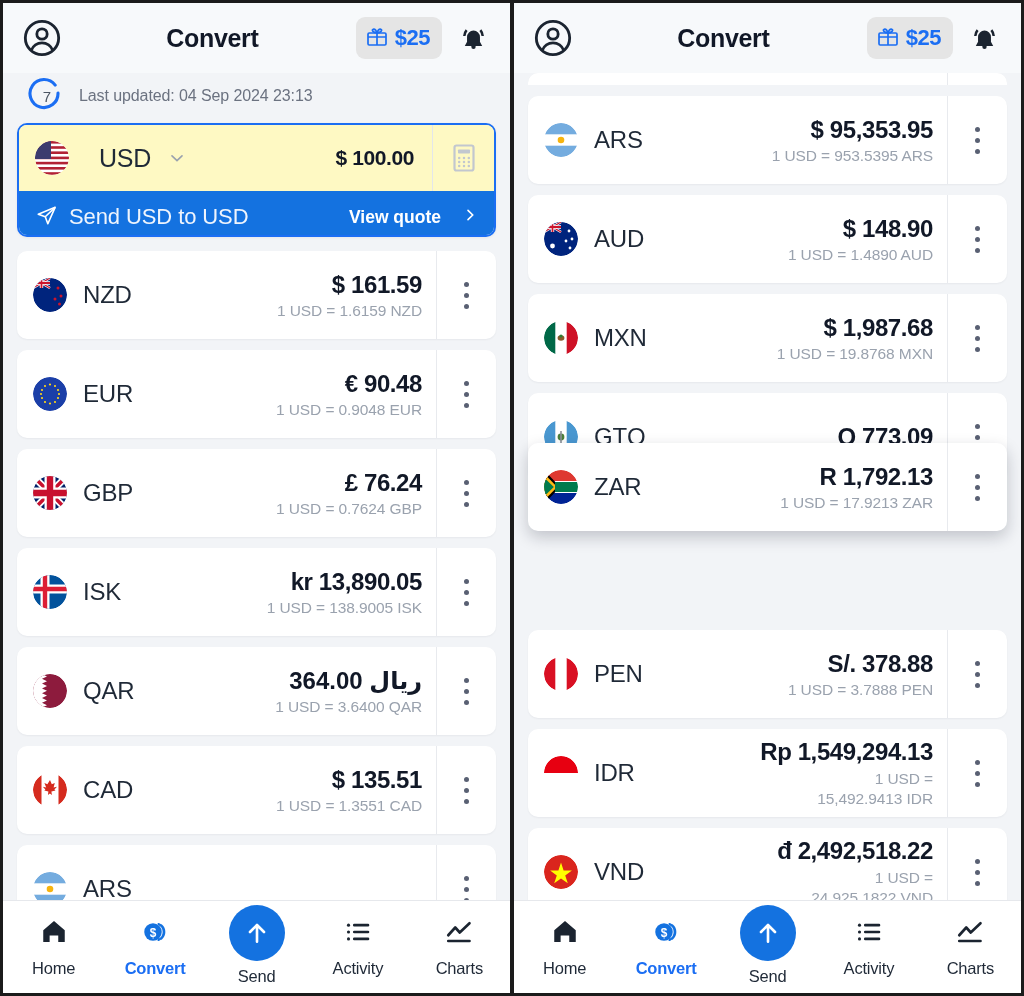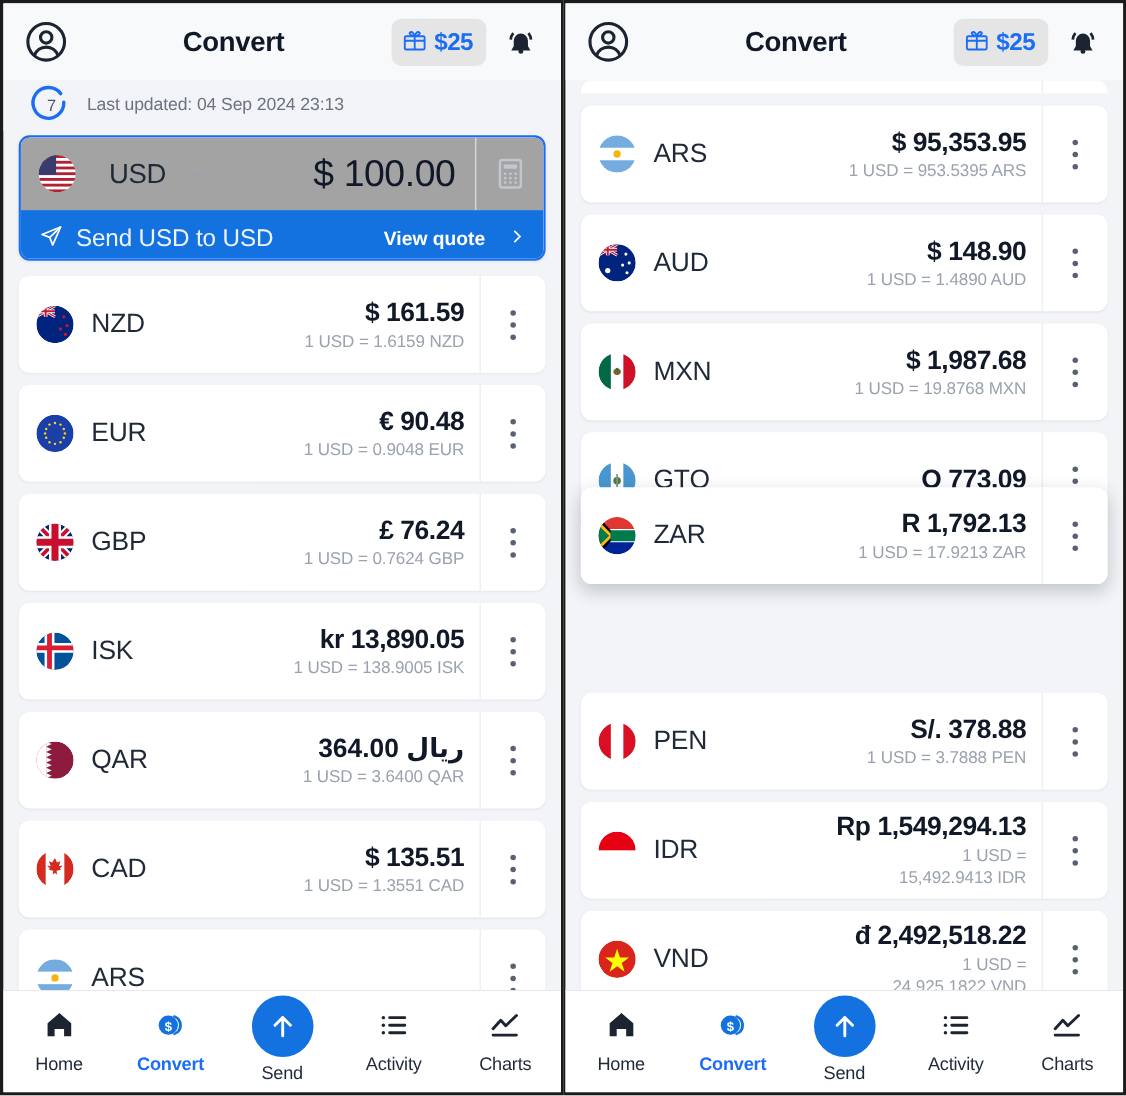--- a/index.html
+++ b/index.html
@@ -64,25 +64,25 @@
   
   .amount-card {
     margin: 4px 14px 0 14px;
     border: 2.5px solid #1b6ef3;
     border-radius: 10px;
     background: #fff;
     overflow: hidden;
     position: relative; z-index: 5;
     box-shadow: 0 1px 3px rgba(16,24,40,.06);
   }
-  .amount-row { display: flex; align-items: center; height: 66px; background:#a3a3a3; }
+  .amount-row { display: flex; align-items: center; height: 66px; background:#fef9c3; }
   .amount-left { display: flex; align-items: center; gap: 14px; padding-left: 16px; flex: 1 1 auto; }
   .ccy-code { font-size: 25px; color: #1f2937; letter-spacing: -0.3px; }
   .chev-down { margin-left: 2px; display:flex; align-items:center; }
-  .amount-value { font-size: 34px; font-weight: normal; color: #111827; padding-right: 18px; letter-spacing: -0.4px; white-space: nowrap;}
+  .amount-value { font-size: 21px; font-weight: bold; color: #111827; padding-right: 18px; letter-spacing: -0.4px; white-space: nowrap;}
   .calc-cell {
     width: 62px; flex:0 0 62px; height: 66px;
     border-left: 1px solid #e3e6eb;
     display:flex; align-items:center; justify-content:center;
   }
   .quote-bar {
     height: 52px; background: #1472e0;
     display: flex; align-items: center; padding: 0 16px;
     color: #fff;
   }

